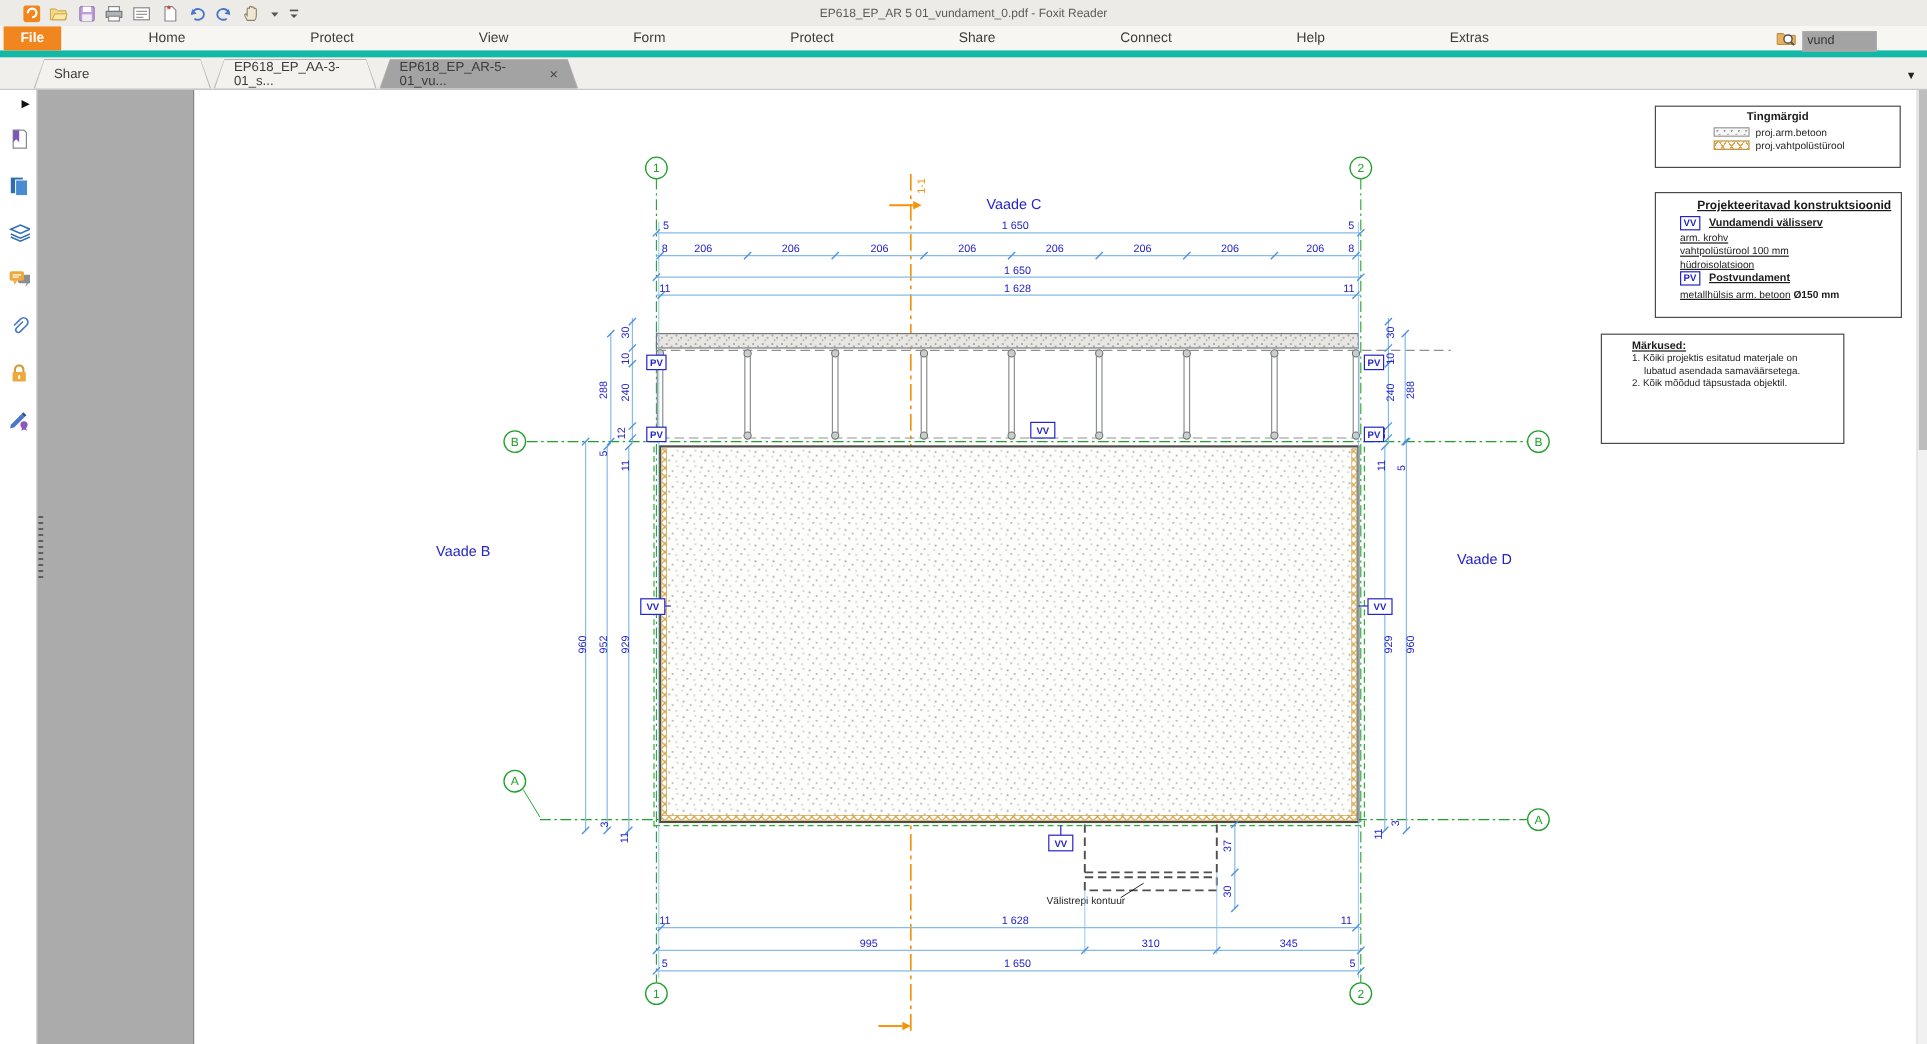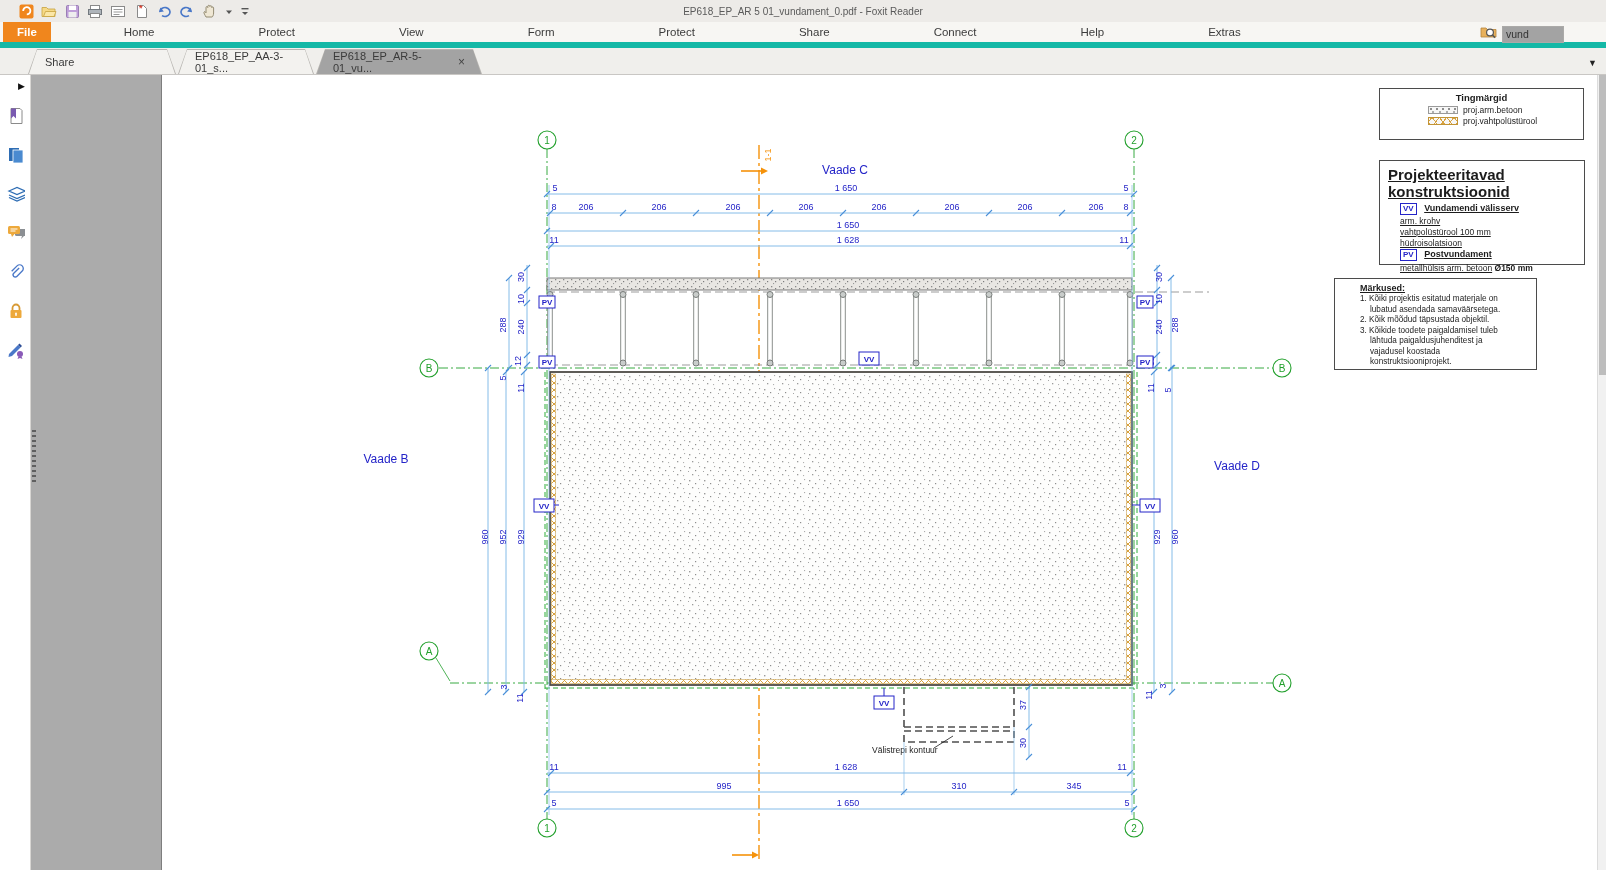--- a/index.html
+++ b/index.html
@@ -53,21 +53,21 @@
   #box-symbols { left:1217px; top:13px; width:205px; height:52px; padding:3px 6px; }
   #box-symbols .ltitle { text-align:center; font-size:9.5px; font-weight:bold; margin-bottom:2px; }
   .legrow { display:flex; align-items:center; gap:5px; margin:1px 0 0 42px; font-size:8.5px; }
   .swatch { width:30px; height:8px; border:1px solid #9a9a9a; background:#f7f7f7; }
   .swatch.stipple { background-image:radial-gradient(circle at 2px 2px,#8d8d8d 0.8px,transparent 0.9px),
                     radial-gradient(circle at 4px 5px,#a9a9a9 0.7px,transparent 0.8px); background-size:6px 6px,7px 7px; }
   .swatch.xhatch { border-color:#c29436;
     background-image:repeating-linear-gradient(55deg,#d8a23e 0 1px,transparent 1px 6px),
                      repeating-linear-gradient(-55deg,#d8a23e 0 1px,transparent 1px 6px); }
   #box-struct { left:1217px; top:85px; width:206px; height:105px; padding:5px 8px; }
-  #box-struct .ltitle { text-align:left; font-size:15px; font-weight:bold; text-decoration:underline; margin-bottom:3px; }
+  #box-struct .ltitle { text-align:right; font-size:10px; font-weight:bold; text-decoration:underline; margin-bottom:3px; }
   .chip { display:inline-block; border:1px solid #2424c8; color:#2424c8; font-size:8px; font-weight:bold;
     padding:0 2px; line-height:10px; margin-right:5px; background:#fff; }
   .sline { font-size:9px; margin:1px 0 1px 12px; }
   .sline .bu { font-weight:bold; text-decoration:underline; }
   .sub { font-size:8.5px; text-decoration:underline; margin:1px 0 1px 12px; }
   .spec { font-size:8.5px; margin:2px 0 0 12px; }
   .spec .ul { text-decoration:underline; }
   .spec .dia { font-weight:bold; }
   #box-notes { left:1172px; top:203px; width:203px; height:92px; padding:4px 25px; }
   #box-notes .ltitle { font-size:9px; font-weight:bold; text-decoration:underline; margin-bottom:1px; }
@@ -583,20 +583,19 @@
       <div class="spec">
         <span class="ul">metallhülsis arm. betoon</span>
         <span class="dia">Ø150 mm</span>
       </div>
     </div>
 
     <div class="lbox" id="box-notes">
       <div class="ltitle">Märkused:</div>
       <div class="note">1. Kõiki projektis esitatud materjale on lubatud asendada samaväärsetega.</div>
       <div class="note">2. Kõik mõõdud täpsustada objektil.</div>
-      <div class="note">3. Kõikide toodete paigaldamisel tuleb lähtuda paigaldusjuhenditest ja vajadusel koostada konstruktsiooniprojekt.</div>
     </div>
   </div>
 
   <div id="vscroll">
     <div class="thumb"></div>
   </div>
 </div>
 
 </body></html>

